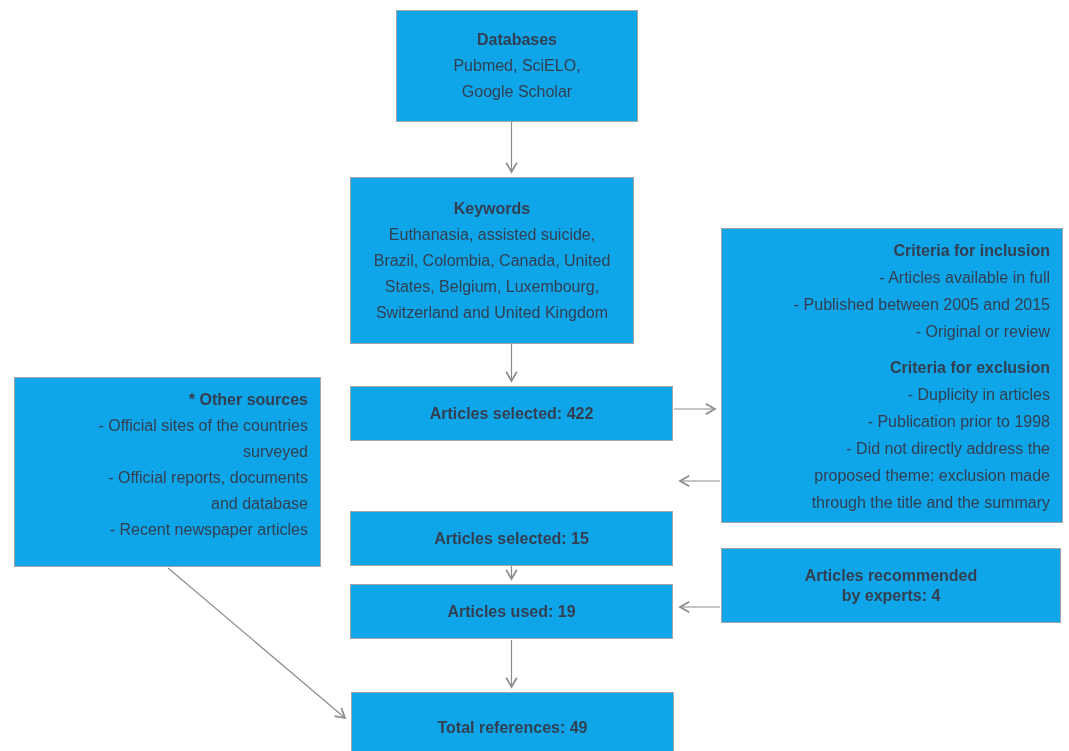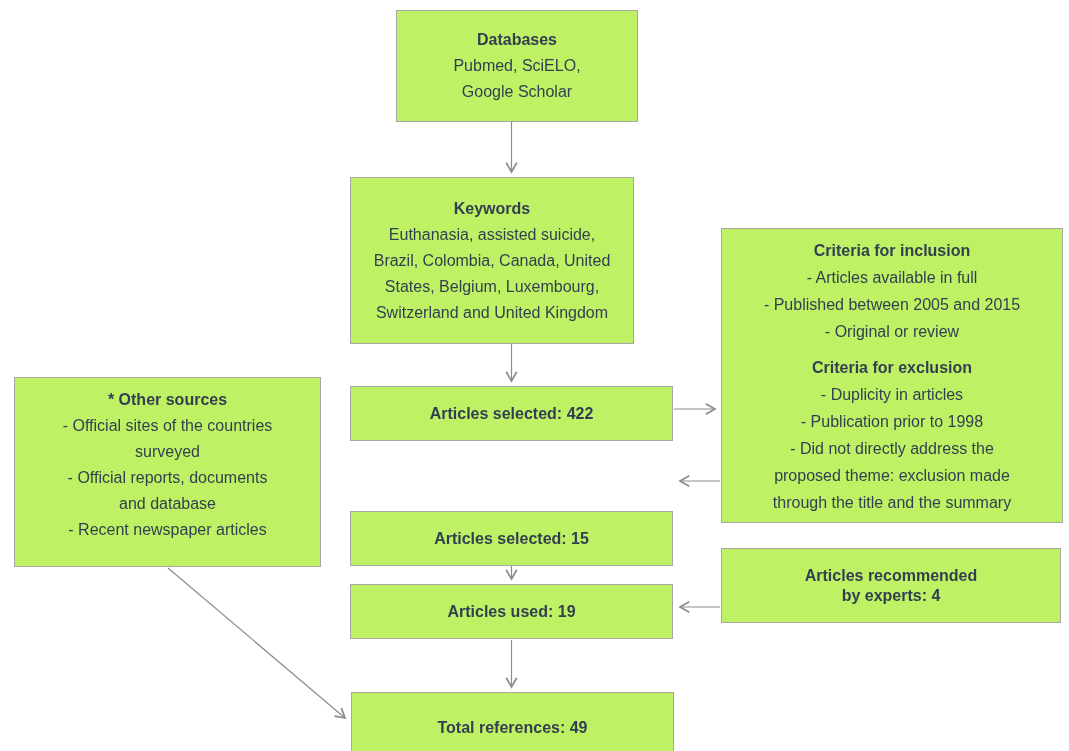--- a/index.html
+++ b/index.html
@@ -20,35 +20,35 @@
     position: absolute;
     left: 0;
     top: 0;
     width: 1069px;
     height: 751px;
     pointer-events: none;
   }
   .box {
     position: absolute;
     box-sizing: border-box;
-    background: #bef264;
+    background: #0ea5e9;
     border: 1px solid #a6a6a6;
     font-size: 16px;
     line-height: 26px;
   }
   .center-box {
     display: flex;
     flex-direction: column;
     align-items: center;
     justify-content: center;
     text-align: center;
   }
   .bold { font-weight: bold; }
   .multiline { white-space: pre-line; }
-  .left-box { text-align: center; }
+  .left-box { text-align: right; }
 
   
   #box-databases  { left: 396px; top: 10px;  width: 242px; height: 112px; }
   #box-keywords   { left: 350px; top: 177px; width: 284px; height: 167px; }
   #box-sel422     { left: 350px; top: 386px; width: 323px; height: 55px; }
   #box-sel15      { left: 350px; top: 467px; width: 323px; height: 55px; margin-top: 44px; }
   #box-used19     { left: 350px; top: 584px; width: 323px; height: 55px; }
   #box-total49    { left: 351px; top: 692px; width: 323px; height: 72px; }
   #box-criteria   { left: 721px; top: 228px; width: 342px; height: 295px; padding: 8px 12px; line-height: 27px; }
   #box-experts    { left: 721px; top: 548px; width: 340px; height: 75px; line-height: 20px; }

